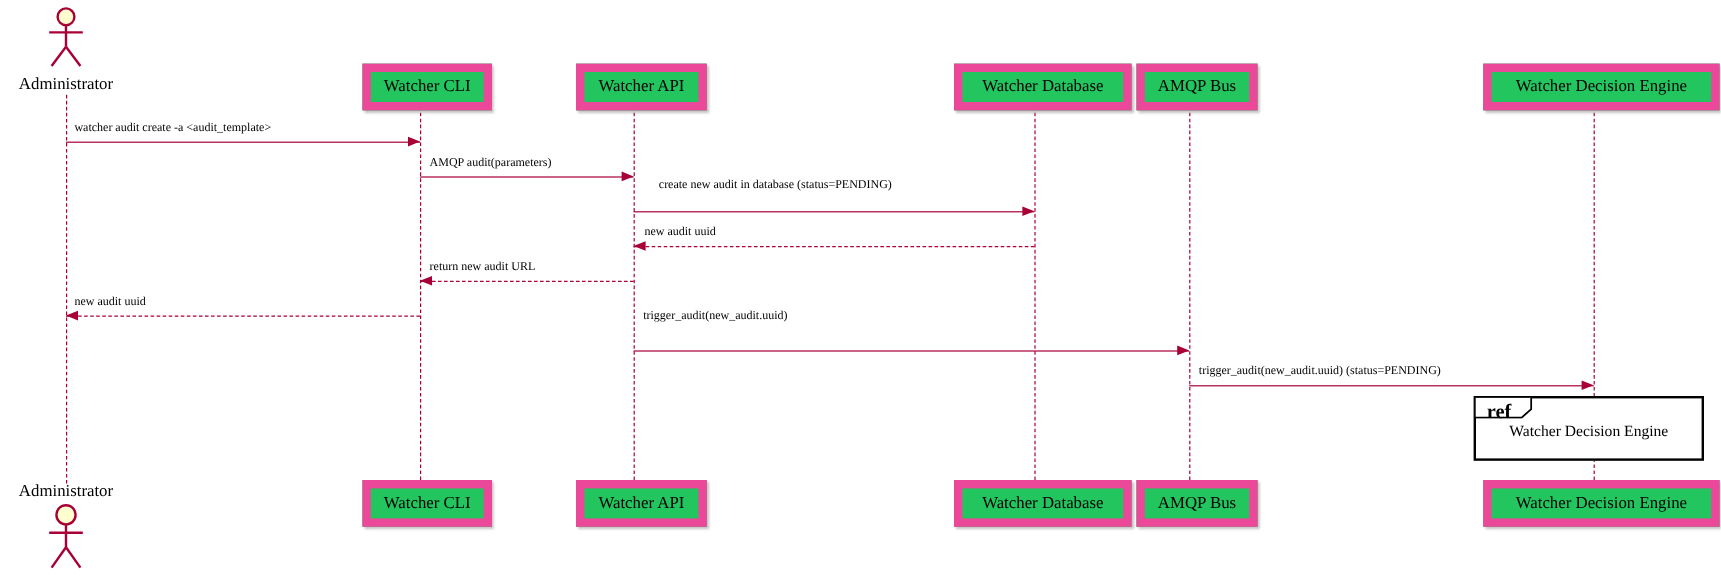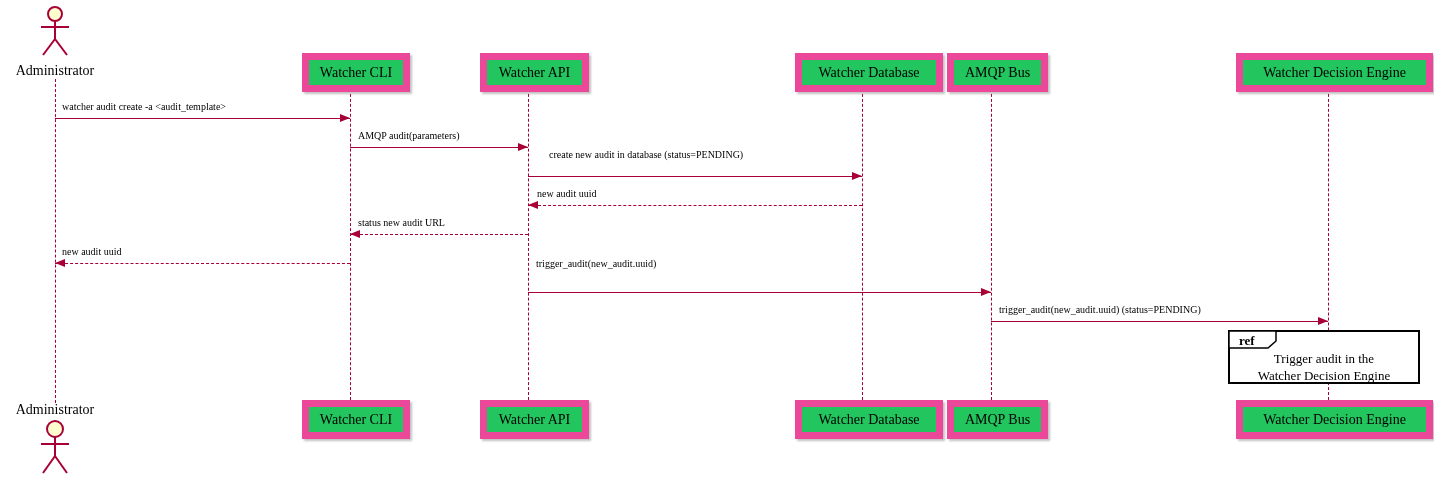--- a/index.html
+++ b/index.html
@@ -16,21 +16,21 @@
   .lifeline{position:absolute;width:0;border-left:1px dashed #A80036;}
   .msg-label{position:absolute;font-size:10px;white-space:nowrap;}
   .msg-line{position:absolute;height:0;border-top:1px solid #A80036;}
   .msg-line.dashed{border-top:1px dashed #A80036;}
   .ah{position:absolute;width:0;height:0;border-style:solid;}
   .ah.right{border-width:4px 0 4px 10px;border-color:transparent transparent transparent #A80036;}
   .ah.left{border-width:4px 10px 4px 0;border-color:transparent #A80036 transparent transparent;}
   .actor-label{position:absolute;font-size:14px;text-align:center;white-space:nowrap;}
   .actor-fig{position:absolute;}
   .refbox{position:absolute;background:#ffffff;border:2px solid #000;box-sizing:border-box;}
-  .ref-kw{position:absolute;top:1px;left:9px;font-weight:bold;font-size:13px;}
+  .ref-kw{position:absolute;top:1px;left:9px;font-weight:bold;font-size:17px;}
   .ref-header-svg{position:absolute;top:-1px;left:-1px;}
   .ref-body{position:absolute;left:0;top:18px;width:100%;text-align:center;font-size:13px;line-height:17px;}
 </style>
 </head>
 <body>
 
 <div id="stage">
 
   <div class="lifeline" style="left:55px;top:79px;height:324px;"></div>
   <div class="lifeline" style="left:350px;top:79px;height:321px;"></div>
@@ -65,21 +65,20 @@
   <div class="pbox" style="left:1236px;top:53px;width:183px;">
     <span>Watcher Decision Engine</span>
   </div>
 
   <div class="refbox" style="left:1228px;top:330px;width:192px;height:54px;">
     <svg class="ref-header-svg" width="48" height="18" viewBox="0 0 48 18">
       <path d="M0,0 H47 V10 L39,17 H0 Z" fill="#FFFFFF" stroke="#000000" stroke-width="1.5"></path>
     </svg>
     <span class="ref-kw">ref</span>
     <div class="ref-body">
-      <div>Trigger audit in the</div>
       <div>Watcher Decision Engine</div>
     </div>
   </div>
 
   <div>
     <span class="msg-label" style="left:62px;top:101px;">watcher audit create -a &lt;audit_template&gt;</span>
     <div class="msg-line" style="left:55px;top:118px;width:295px;"></div>
     <div class="ah right" style="left:340px;top:114px;"></div>
   </div>
 
@@ -95,21 +94,21 @@
     <div class="ah right" style="left:852px;top:172px;"></div>
   </div>
 
   <div>
     <span class="msg-label" style="left:537px;top:188px;">new audit uuid</span>
     <div class="msg-line dashed" style="left:528px;top:205px;width:334px;"></div>
     <div class="ah left" style="left:528px;top:201px;"></div>
   </div>
 
   <div>
-    <span class="msg-label" style="left:358px;top:217px;">status new audit URL</span>
+    <span class="msg-label" style="left:358px;top:217px;">return new audit URL</span>
     <div class="msg-line dashed" style="left:350px;top:234px;width:178px;"></div>
     <div class="ah left" style="left:350px;top:230px;"></div>
   </div>
 
   <div>
     <span class="msg-label" style="left:62px;top:246px;">new audit uuid</span>
     <div class="msg-line dashed" style="left:55px;top:263px;width:295px;"></div>
     <div class="ah left" style="left:55px;top:259px;"></div>
   </div>
 

